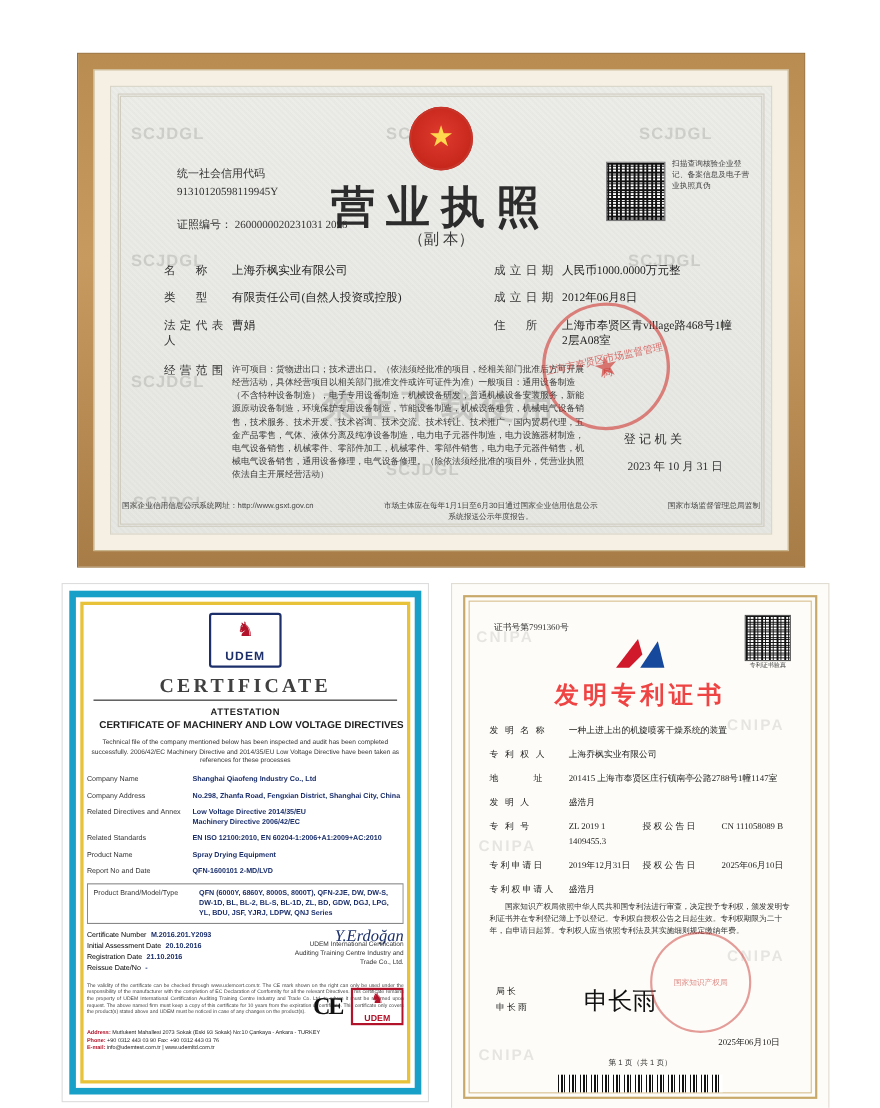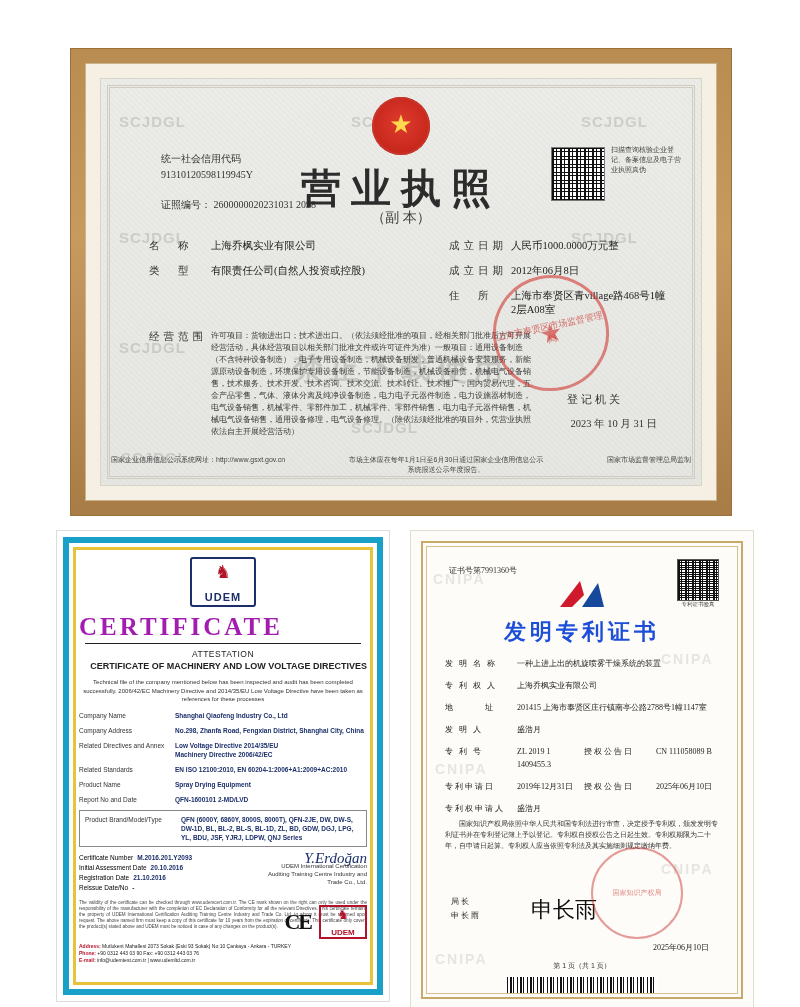--- a/index.html
+++ b/index.html
@@ -57,24 +57,24 @@
 
   
   .udem-wrap{position:absolute;left:56px;top:514px;width:332px;height:470px;background:#fff;border:1px solid #ddd;}
   .udem-b1{position:absolute;inset:6px;border:6px solid #18a0c8;}
   .udem-b2{position:absolute;inset:16px;border:3px solid #e8c33a;}
   .udem-body{position:absolute;inset:22px;background:#fff;overflow:hidden;}
   .udem-logo{margin:4px auto 0;width:62px;height:46px;border:2px solid #1c2f6b;border-radius:3px;
     position:relative;display:flex;align-items:flex-end;justify-content:center;}
   .udem-logo .horse{position:absolute;top:2px;left:50%;transform:translateX(-50%);font-size:18px;color:#b3132a;}
   .udem-logo span.t{font-size:11px;font-weight:bold;color:#1c2f6b;letter-spacing:1px;margin-bottom:2px;}
-  .cert-title{font-family:"Liberation Serif",serif;font-size:25px;font-weight:bold;
-    letter-spacing:3px;color:#a21caf;margin:6px 0 2px;}
+  .cert-title{text-align:center;font-family:"Liberation Serif",serif;font-size:18px;font-weight:bold;
+    letter-spacing:3px;color:#404040;margin:6px 0 2px;}
   .cert-rule{height:1px;background:#222;margin:0 6px 5px;}
-  .cert-sub1{text-align:center;font-size:8.5px;font-weight:normal;color:#222;letter-spacing:.5px;}
+  .cert-sub1{text-align:center;font-size:8.5px;font-weight:bold;color:#222;letter-spacing:.5px;}
   .cert-sub2{text-align:right;font-size:9px;font-weight:bold;color:#222;line-height:12px;margin-top:1px;}
   .cert-para{font-size:6px;color:#333;line-height:8.5px;text-align:center;margin:6px 4px 7px;}
   .kv{display:flex;font-size:6.5px;margin-bottom:6px;line-height:9px;}
   .kv .k{width:96px;color:#333;flex:none;}
   .kv .v{flex:1;color:#1b2f6b;font-weight:bold;}
   .pbox{border:1px solid #888;padding:4px 5px;margin:2px 0 7px;font-size:6.5px;line-height:9px;}
   .pbox .k{font-weight:normal;color:#333;}
   .pbox .v{color:#1b2f6b;font-weight:bold;}
   .sign-row{display:flex;justify-content:space-between;align-items:flex-start;font-size:6.5px;}
   .sign-left div{margin-bottom:3px;}
@@ -91,21 +91,21 @@
   .addr{font-size:5px;line-height:7px;color:#222;margin-top:4px;}
   .addr b{color:#b3132a;}
 
   
   .pat-wrap{position:absolute;left:410px;top:514px;width:342px;height:478px;background:#fdfcf8;border:1px solid #e2ddd2;overflow:hidden;}
   .pat-border{position:absolute;inset:10px;border:2px solid #c9a96a;}
   .pat-border2{position:absolute;inset:15px;border:1px solid #d8bf8e;}
   .pat-no{position:absolute;left:38px;top:34px;font-size:8px;color:#333;font-family:"Liberation Serif",serif;}
   .pat-logo{position:absolute;left:50%;transform:translateX(-50%);top:46px;width:56px;height:34px;}
   .pat-title{position:absolute;left:0;right:0;top:86px;text-align:center;font-family:Liberation Sans, sans-serif;
-    font-weight:bold;font-size:22px;letter-spacing:4px;color:#1d4ed8;}
+    font-weight:bold;font-size:22px;letter-spacing:4px;color:#ef4444;}
   .pat-qr{position:absolute;right:34px;top:28px;width:40px;height:40px;background:#fff;border:1px solid #555;
     background-image:linear-gradient(90deg,#111 22%,transparent 0 46%,#111 0 60%,transparent 0),
       linear-gradient(#111 16%,transparent 0 34%,#111 0 50%,transparent 0 72%,#111 0 82%,transparent 0);
     background-size:7px 7px,7px 7px;}
   .pat-qr-l{position:absolute;right:28px;top:70px;font-size:5.5px;color:#444;width:54px;text-align:center;}
   .pat-fields{position:absolute;left:34px;right:30px;top:126px;font-size:8px;color:#222;
     font-family:"Liberation Serif",serif;line-height:13px;}
   .pf{display:flex;margin-bottom:9px;}
   .pf .k{width:72px;letter-spacing:2px;flex:none;}
   .pf .v{flex:1;}
@@ -168,20 +168,24 @@
           <div class="fcol2">
             <div>
               <div class="frow">
                   <div class="fl">名　称</div>
                   <div class="fv">上海乔枫实业有限公司</div>
                 </div>
               <div class="frow">
                   <div class="fl">类　型</div>
                   <div class="fv">有限责任公司(自然人投资或控股)</div>
                 </div>
+              <div class="frow">
+                  <div class="fl">法定代表人</div>
+                  <div class="fv">曹娟</div>
+                </div>
             </div>
             <div style="flex:1;">
               <div class="frow">
                   <div class="fl">成立日期</div>
                   <div class="fv">人民币1000.0000万元整</div>
                 </div>
               <div class="frow">
                   <div class="fl">成立日期</div>
                   <div class="fv">2012年06月8日</div>
                 </div>

